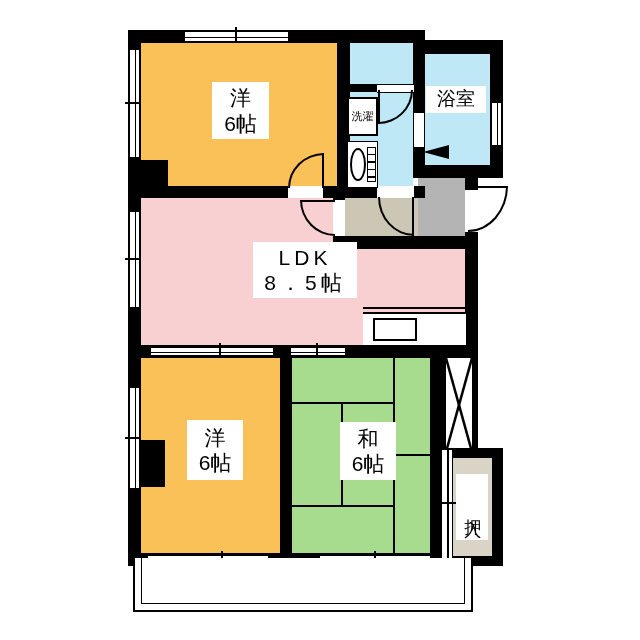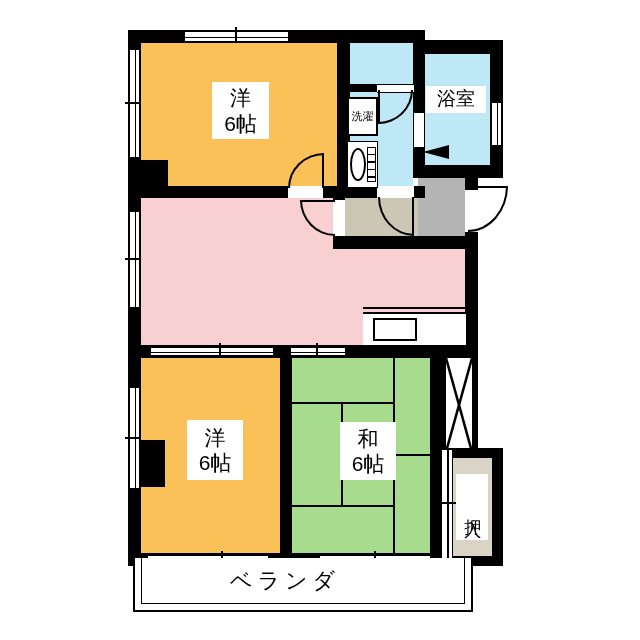--- a/index.html
+++ b/index.html
@@ -150,31 +150,32 @@
   <div class="lbl" style="left:212px;top:82px;width:57px;height:57px;font-size:21px;">
     <span>洋</span>
     <span>6帖</span>
   </div>
   <div class="lbl" style="left:426px;top:86px;width:60px;height:27px;font-size:19px;">
     <span>浴室</span>
   </div>
   <div class="lbl" style="left:347px;top:97px;width:31px;height:39px;font-size:11px;border:2px solid #000;box-sizing:border-box;">
     <span>洗濯</span>
   </div>
+  <div class="lbl" style="left:253px;top:242px;width:104px;height:56px;font-size:21px;letter-spacing:4px;">
+    <span>LDK</span>
+    <span>8．5帖</span>
+  </div>
   <div class="lbl" style="left:187px;top:420px;width:56px;height:60px;font-size:21px;">
     <span>洋</span>
     <span>6帖</span>
   </div>
   <div class="lbl" style="left:340px;top:422px;width:56px;height:58px;font-size:21px;">
     <span>和</span>
     <span>6帖</span>
   </div>
   <div class="lbl vtx" style="left:456px;top:474px;width:32px;height:66px;font-size:17px;">
     <span>押入</span>
   </div>
 
   <div class="a" style="left:133px;top:558px;width:340px;height:54px;border:2px solid #000;border-top:none;box-sizing:border-box;background:#fff;"></div>
   <div class="a" style="left:141px;top:558px;width:324px;height:46px;border:1.5px solid #000;border-top:none;box-sizing:border-box;"></div>
-  <div class="lbl" style="left:190px;top:567px;width:190px;height:28px;font-size:22px;letter-spacing:5px;background:transparent;">
-    <span>ベランダ</span>
-  </div>
 
 </div>
 
 </body></html>

